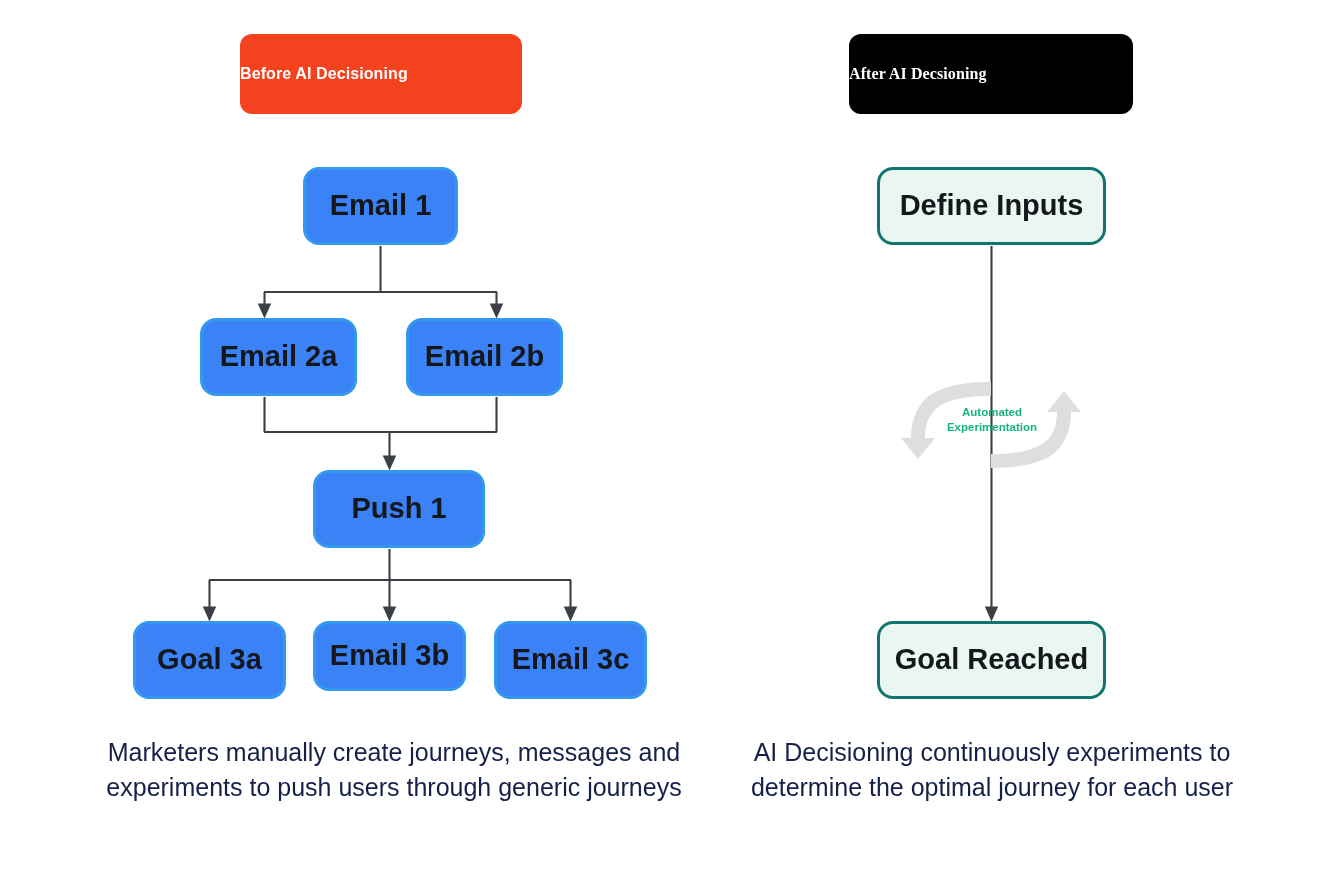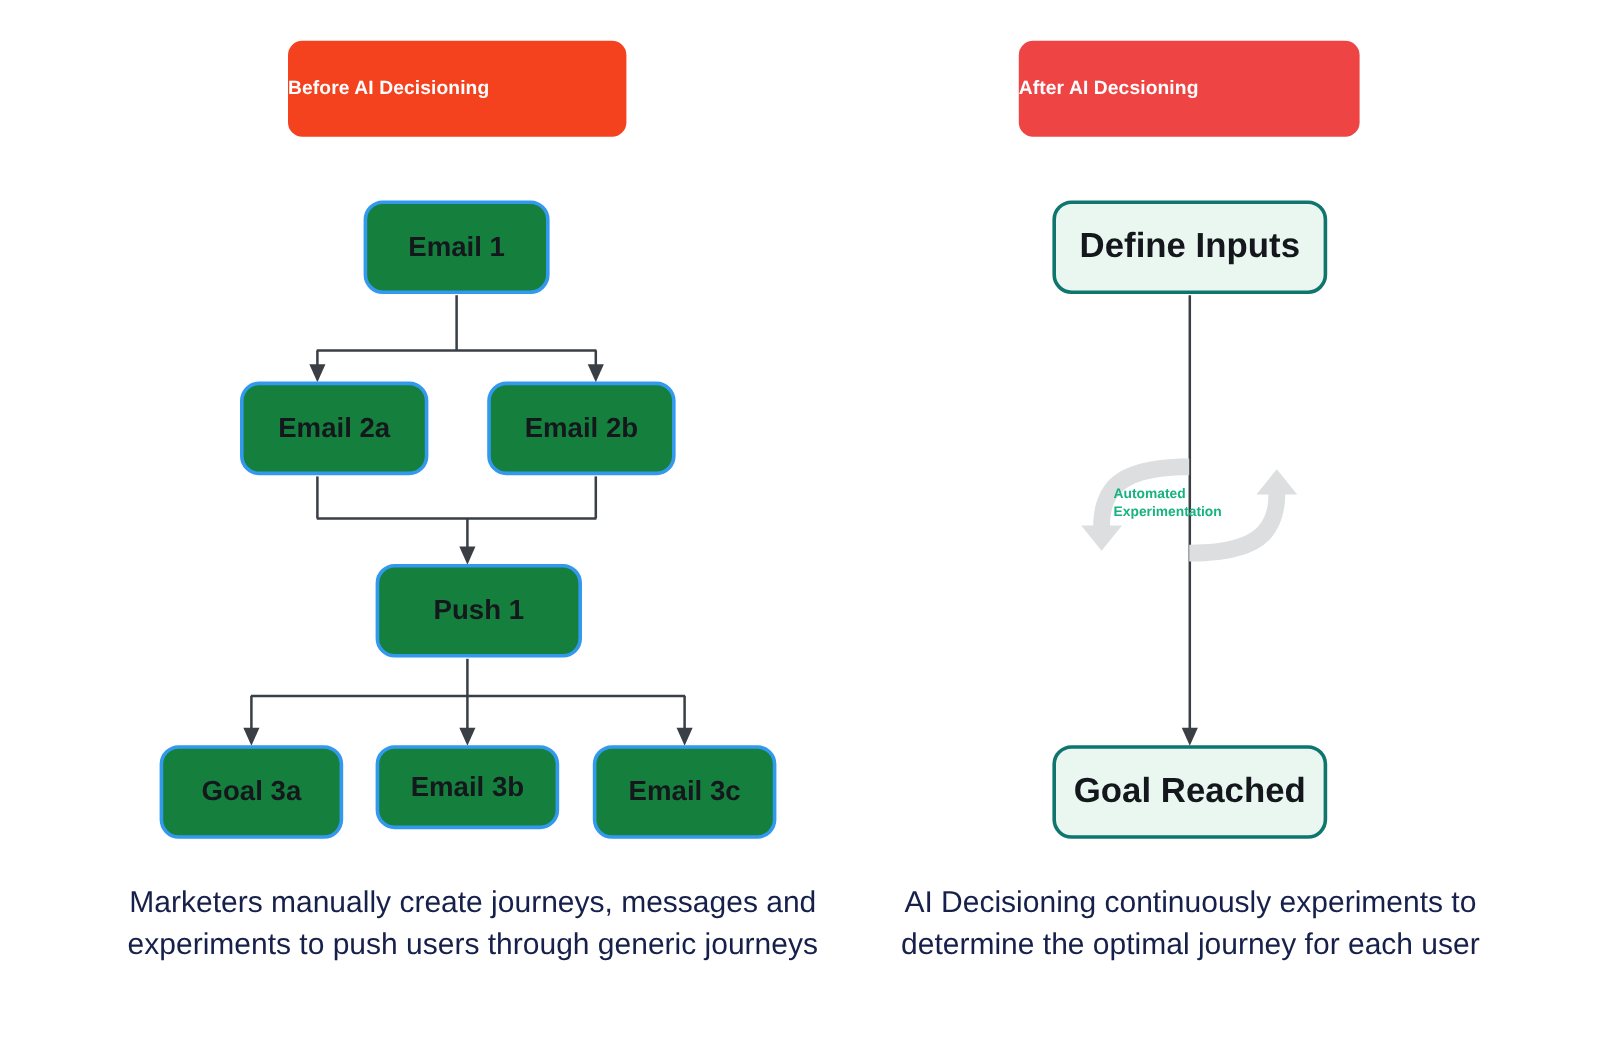--- a/index.html
+++ b/index.html
@@ -31,39 +31,40 @@
     letter-spacing: 0.1px;
   }
   #badge-before {
     left: 240px; top: 34px;
     width: 282px; height: 80px;
     background: #F4421E;
   }
   #badge-after {
     left: 849px; top: 34px;
     width: 284px; height: 80px;
-    background: #ef4444;
+    background: #000000;
+    font-family: Liberation Serif, serif;
   }
   
   .node {
     position: absolute;
     display: flex;
     align-items: center;
     justify-content: center;
     box-sizing: border-box;
     border-radius: 16px;
     font-weight: bold;
     color: #14171C;
     text-align: center;
     line-height: 1.1;
   }
   .node.blue {
-    background: #15803d;
+    background: #3b82f6;
     border: 3px solid #3399EE;
-    font-size: 23px;
+    font-size: 29px;
   }
   .node.green {
     background: #EAF7F1;
     border: 3px solid #0f766e;
     font-size: 29px;
   }
   
   #node-email1   { left: 303px; top: 167px; width: 155px; height: 78px; }
   #node-email2a  { left: 200px; top: 318px; width: 157px; height: 78px; }
   #node-email2b  { left: 406px; top: 318px; width: 157px; height: 78px; }
@@ -81,20 +82,21 @@
     left: 0; top: 0;
     width: 1344px; height: 880px;
     pointer-events: none;
   }
   
   #loop-label {
     position: absolute;
     left: 928px;
     top: 405px;
     width: 128px;
+    text-align: center;
     color: #16B37F;
     font-size: 11.5px;
     font-weight: bold;
     line-height: 1.3;
   }
   
   .caption {
     position: absolute;
     color: #16204A;
     font-size: 25px;

